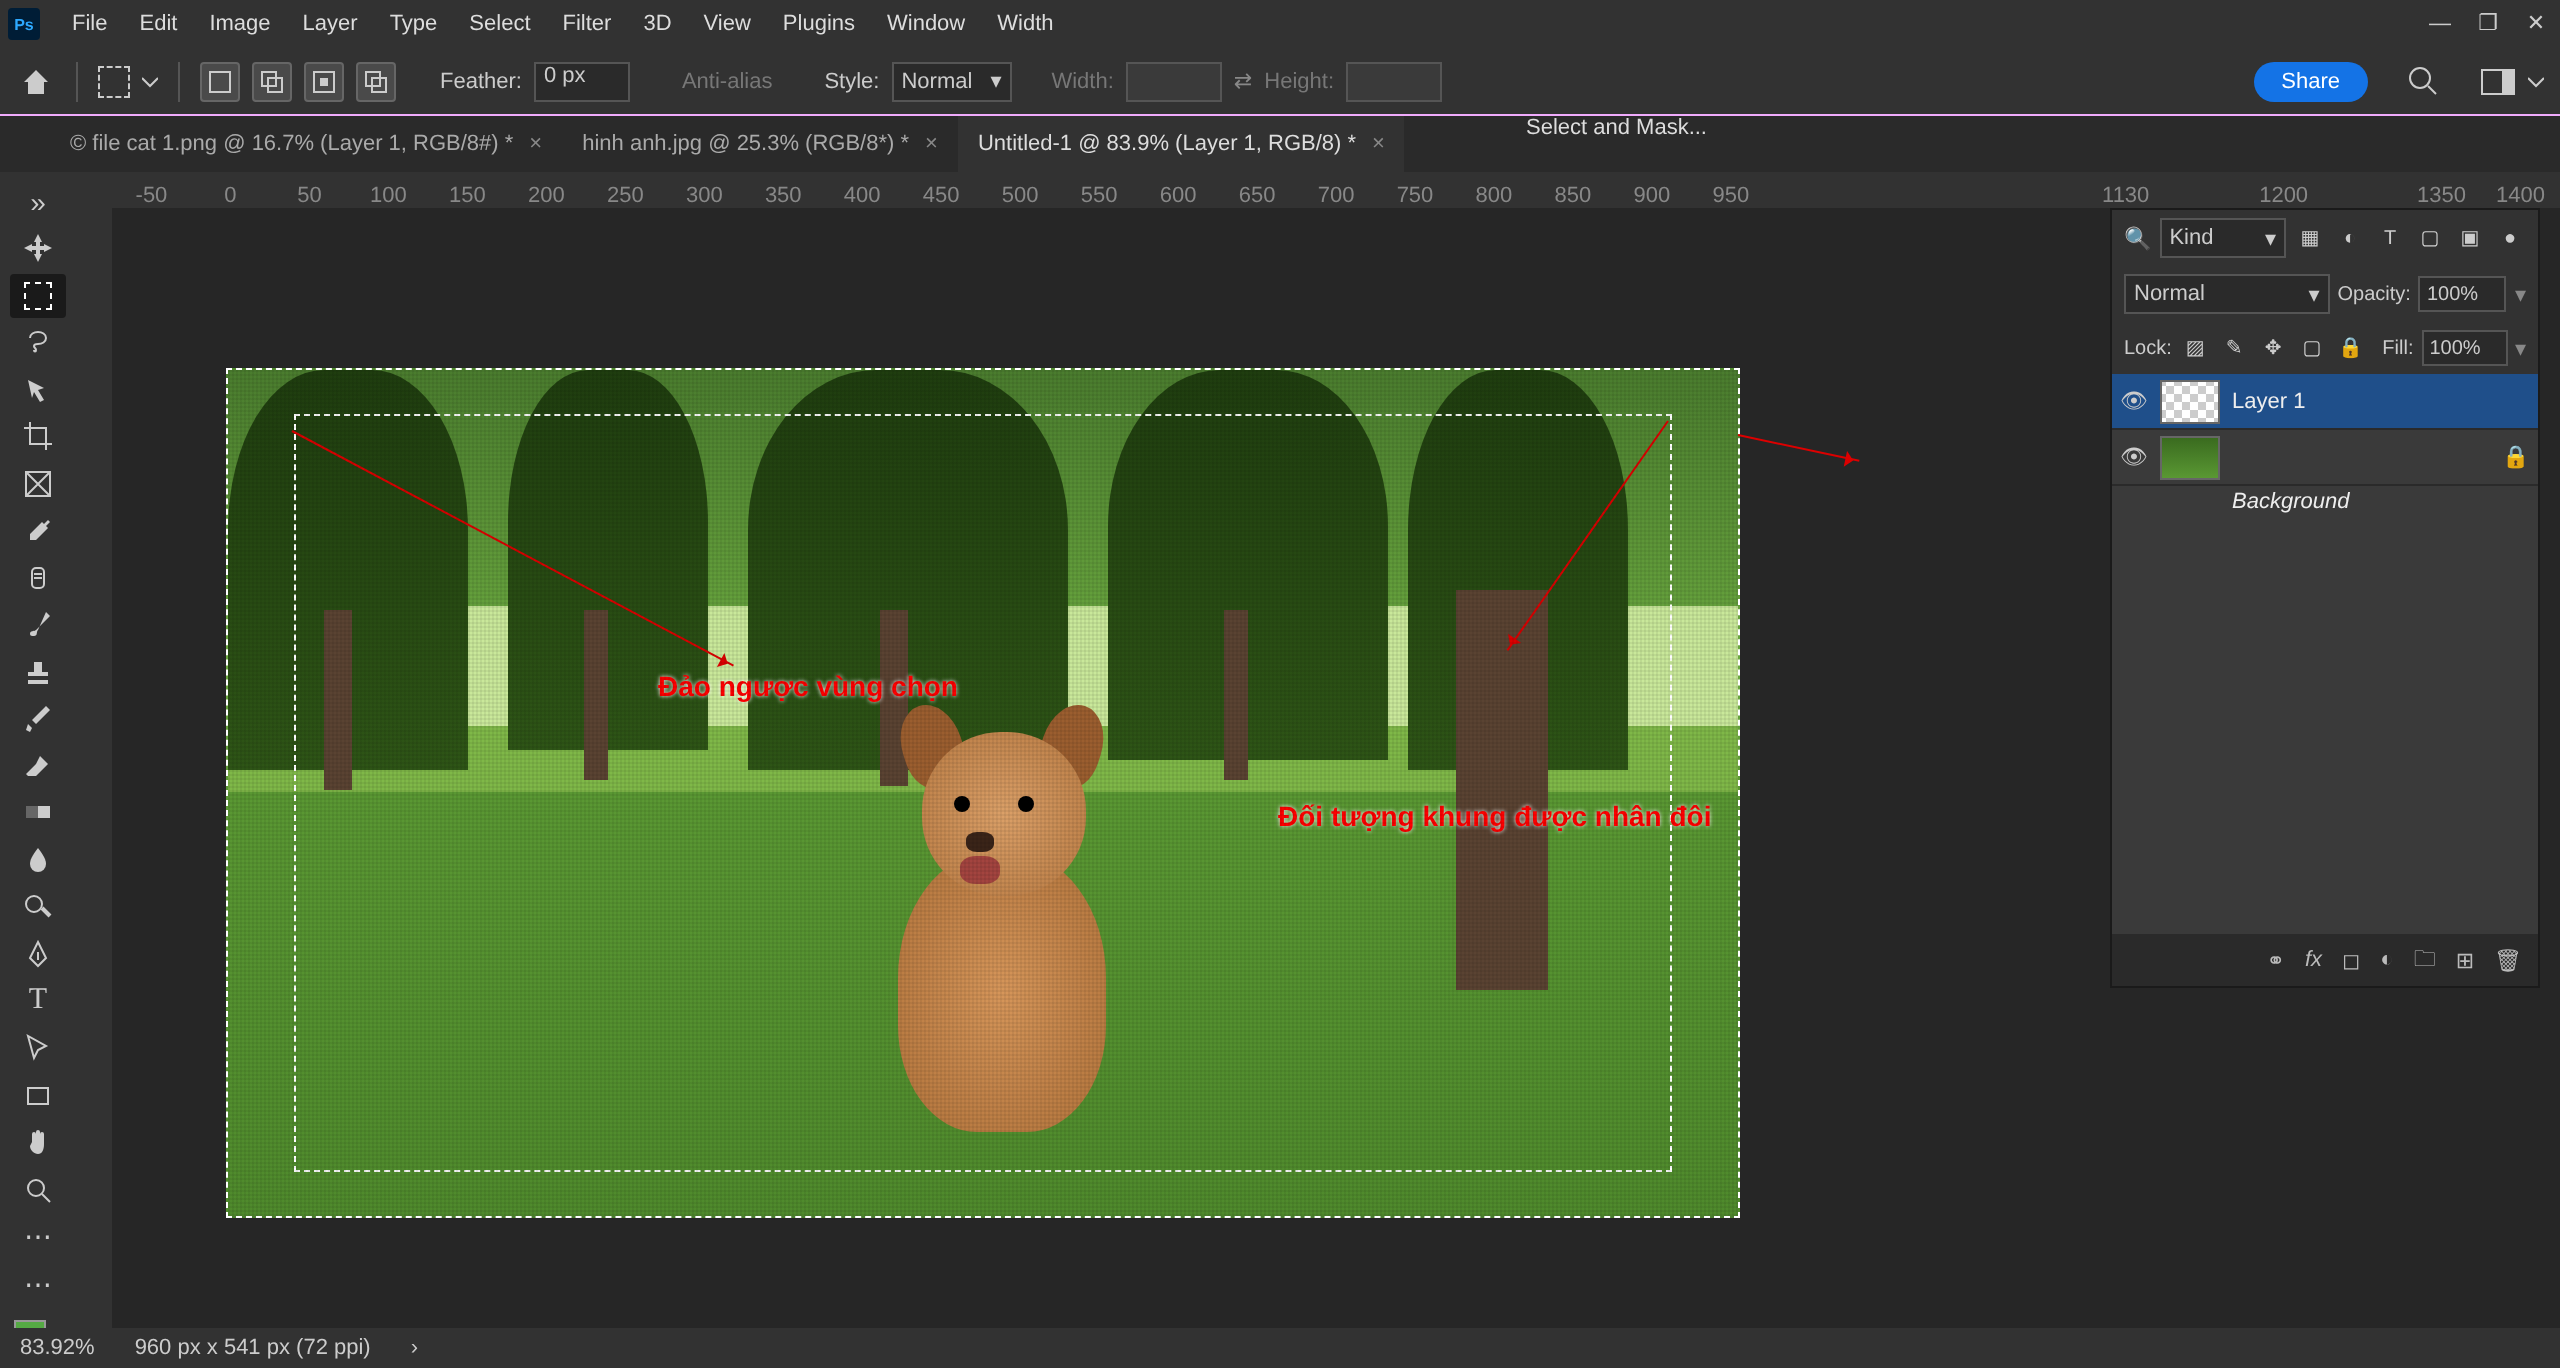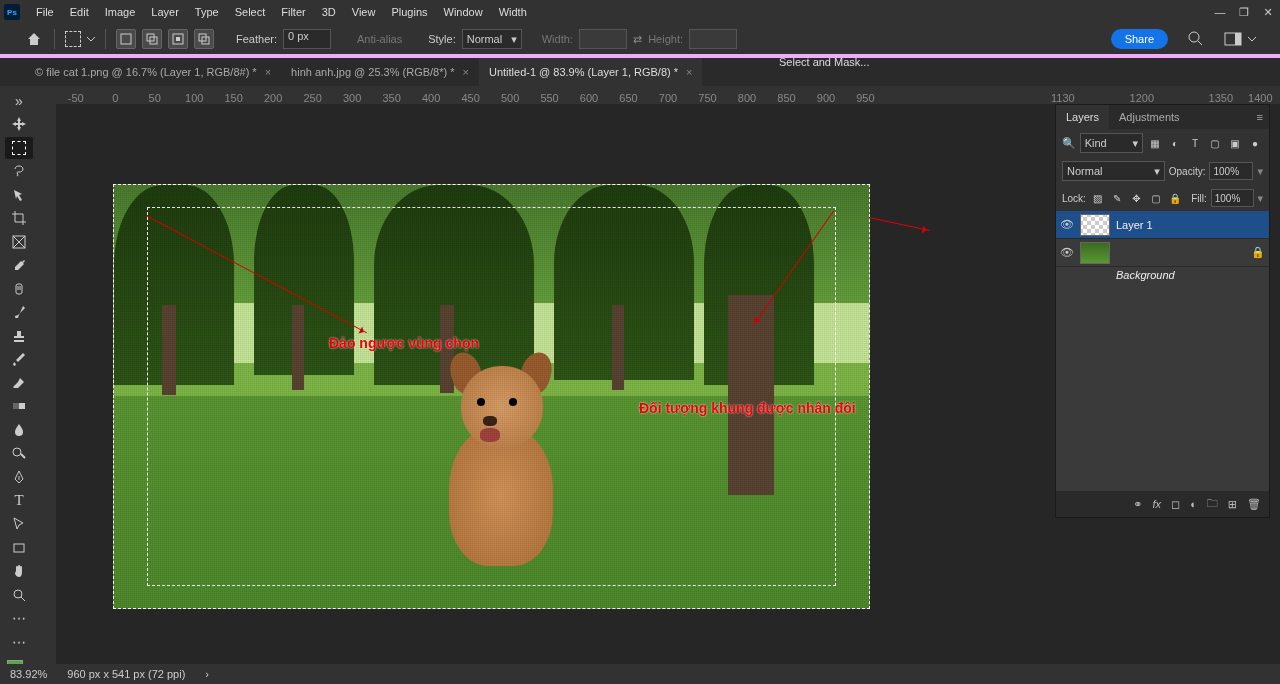--- a/index.html
+++ b/index.html
@@ -6,21 +6,21 @@
 body { background: #323232; color: #ccc; overflow: hidden; width: 1280px; height: 684px; }
 
 
 .menu-bar { height: 24px; background: #323232; display: flex; align-items: center; padding-left: 4px; }
 .menu-bar .logo { width: 16px; height: 16px; background: #001d36; border-radius: 2px; margin-right: 8px; display: flex; align-items: center; justify-content: center; color: #2da9ff; font-size: 8px; font-weight: bold; }
 .menu-bar .item { padding: 0 8px; line-height: 24px; color: #ddd; }
 .menu-bar .spacer { flex: 1; }
 .menu-bar .win-btn { width: 24px; text-align: center; line-height: 24px; color: #ccc; }
 
 
-.options-bar { height: 34px; background: #323232; border-bottom: 4px solid #f0abfc; display: flex; align-items: center; padding: 0 24px; gap: 6px; justify-content: flex-end; }
+.options-bar { height: 34px; background: #323232; border-bottom: 1px solid #f0abfc; display: flex; align-items: center; padding: 0 8px; gap: 6px; justify-content: flex-end; }
 .options-bar .home-ic { width: 20px; height: 20px; display:flex; align-items:center; justify-content:center; }
 .options-bar .sep { width: 1px; height: 20px; background: #555; margin: 0 4px; }
 .options-bar .opt-btn { width: 20px; height: 20px; background: #4a4a4a; border: 1px solid #666; border-radius: 2px; display:flex; align-items:center; justify-content:center; }
 .options-bar .marquee-ic { width: 16px; height: 16px; border: 1px dashed #ccc; }
 .options-bar .label { color: #ccc; }
 .options-bar .label.dim { color: #777; }
 .options-bar .input { width: 48px; height: 20px; background: #2a2a2a; border: 1px solid #555; color: #ccc; padding: 0 4px; }
 .options-bar .select { width: 60px; height: 20px; background: #2a2a2a; border: 1px solid #555; color: #ccc; padding: 0 4px; display:flex; align-items:center; justify-content:space-between; }
 .options-bar .sm-btn { padding: 4px 10px; background: transparent; color: #ddd; border-radius: 3px; margin-top: 46px; }
 .options-bar .share-btn { background: #1473e6; color: #fff; padding: 4px 14px; border-radius: 12px; font-weight: 500; margin-left: 32px; }
@@ -384,25 +384,20 @@
     <div class="sel-inner"></div>
     <div class="annot" style="left:215px;top:150px">Đảo ngược vùng chọn</div>
     <div class="annot" style="left:525px;top:215px">Đối tượng khung được nhân đôi</div>
     <div class="arrow" style="left:32px;top:30px;width:250px;transform:rotate(28deg)"></div>
     <div class="arrow" style="left:720px;top:25px;width:140px;transform:rotate(125deg)"></div>
   </div>
   <div class="arrow" style="left:813px;top:113px;width:62px;transform:rotate(12deg)"></div>
 </div>
 
 <div class="panel">
-  <div class="panel-tabs">
-    <div class="panel-tab active">Layers</div>
-    <div class="panel-tab">Adjustments</div>
-    <div class="more">≡</div>
-  </div>
   <div class="panel-row">
     <span>🔍</span>
     <div class="sel">
         <span>Kind</span>
         <span>▾</span>
       </div>
     <div class="mini-ic">▦</div>
     <div class="mini-ic">◐</div>
     <div class="mini-ic">T</div>
     <div class="mini-ic">▢</div>

